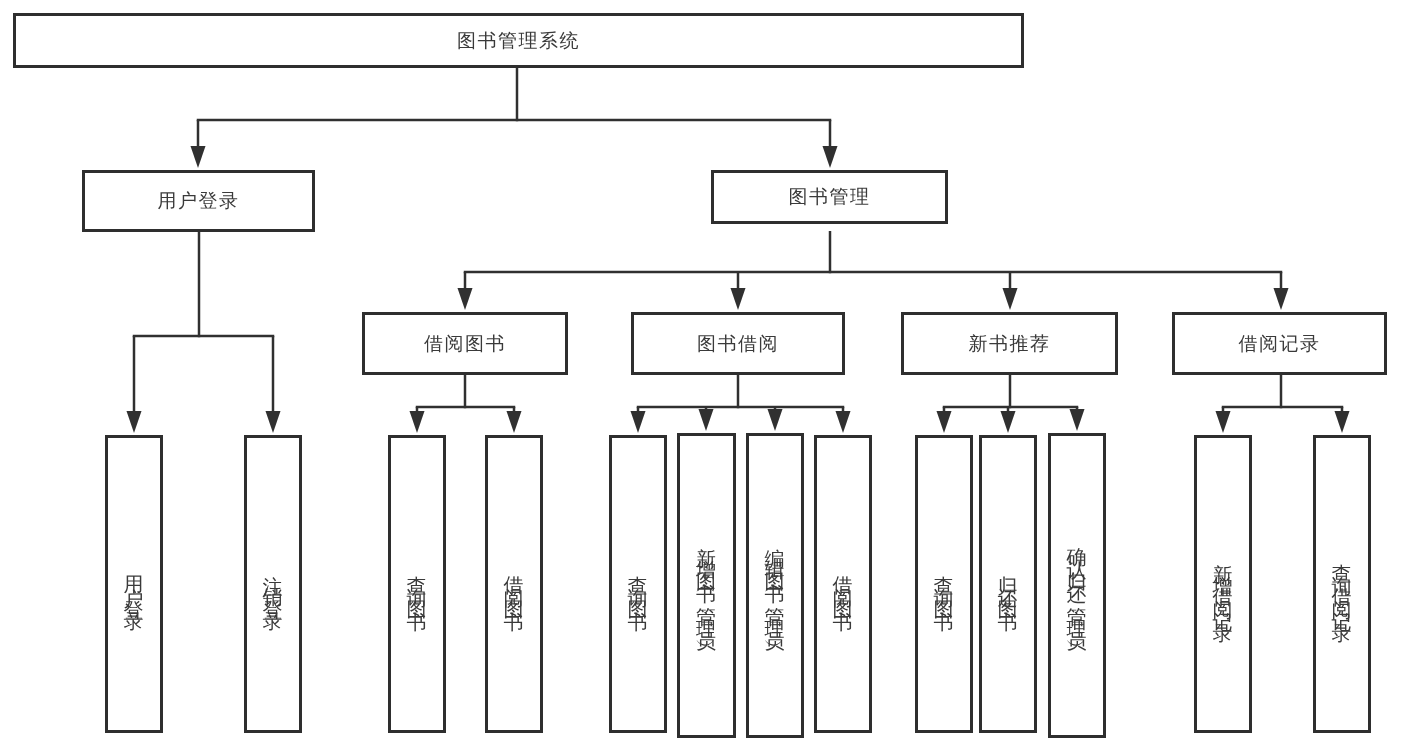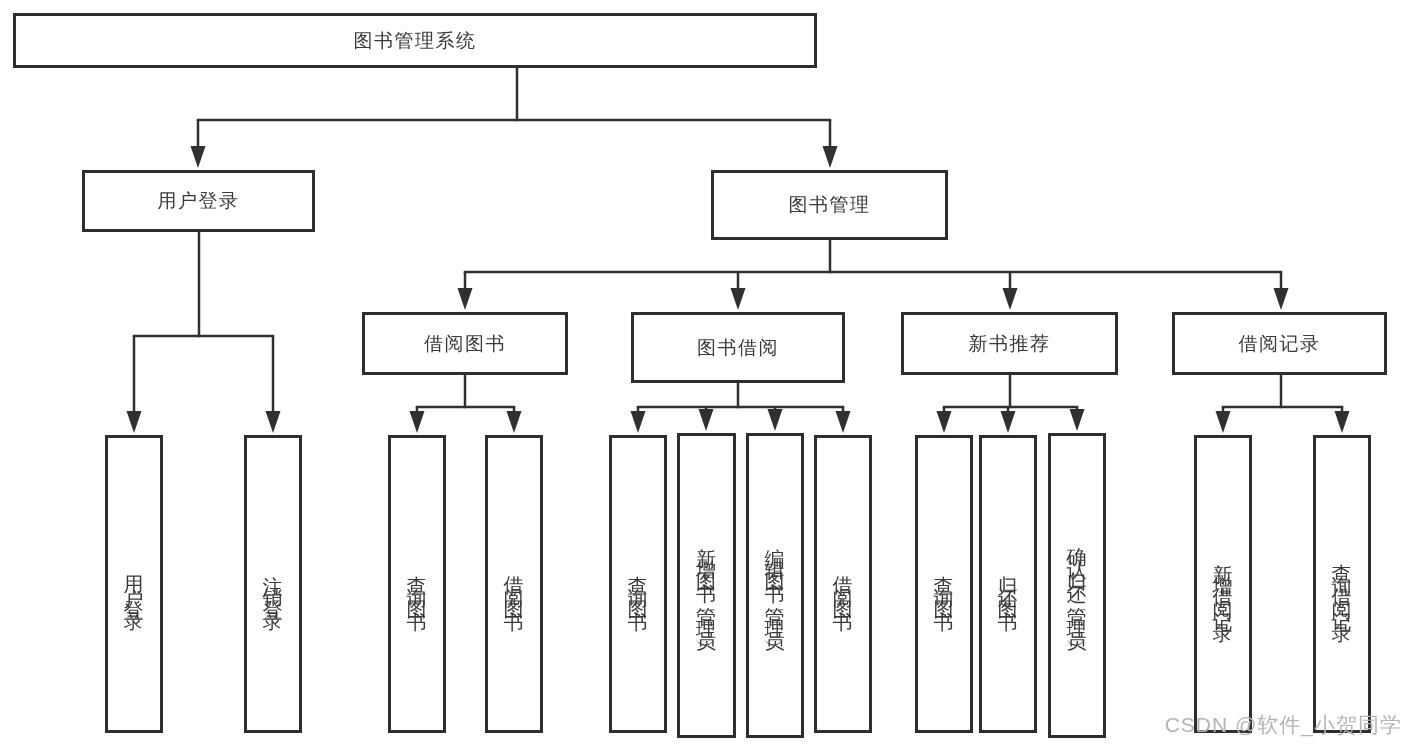--- a/index.html
+++ b/index.html
@@ -110,33 +110,33 @@
       <line x1="1077" y1="407" x2="1077" y2="413" stroke="#303030" stroke-width="2.5"></line>
       <polygon points="1069.5,409 1084.5,409 1077,431" fill="#303030"></polygon>
       <line x1="1281" y1="375" x2="1281" y2="408.25" stroke="#303030" stroke-width="2.5"></line>
       <line x1="1221.75" y1="407" x2="1343.25" y2="407" stroke="#303030" stroke-width="2.5"></line>
       <line x1="1223" y1="407" x2="1223" y2="415" stroke="#303030" stroke-width="2.5"></line>
       <polygon points="1215.5,411 1230.5,411 1223,433" fill="#303030"></polygon>
       <line x1="1342" y1="407" x2="1342" y2="415" stroke="#303030" stroke-width="2.5"></line>
       <polygon points="1334.5,411 1349.5,411 1342,433" fill="#303030"></polygon>
     </svg>
   <div>
-      <div class="node horizontal" style="left: 13px; top: 13px; width: 804px; height: 55px; text-align: right;">
+      <div class="node horizontal" style="left: 13px; top: 13px; width: 1011px; height: 55px; text-align: right;">
         <span class="node-label">图书管理系统</span>
       </div>
       <div class="node horizontal" style="left: 82px; top: 170px; width: 233px; height: 62px;">
         <span class="node-label">用户登录</span>
       </div>
-      <div class="node horizontal" style="left: 711px; top: 170px; width: 237px; height: 70px;">
+      <div class="node horizontal" style="left: 711px; top: 170px; width: 237px; height: 54px;">
         <span class="node-label">图书管理</span>
       </div>
       <div class="node horizontal" style="left: 362px; top: 312px; width: 206px; height: 63px;">
         <span class="node-label">借阅图书</span>
       </div>
-      <div class="node horizontal" style="left: 631px; top: 312px; width: 214px; height: 71px;">
+      <div class="node horizontal" style="left: 631px; top: 312px; width: 214px; height: 63px;">
         <span class="node-label">图书借阅</span>
       </div>
       <div class="node horizontal" style="left: 901px; top: 312px; width: 217px; height: 63px;">
         <span class="node-label">新书推荐</span>
       </div>
       <div class="node horizontal" style="left: 1172px; top: 312px; width: 215px; height: 63px; text-align: center;">
         <span class="node-label">借阅记录</span>
       </div>
       <div class="node vertical" style="left: 105px; top: 435px; width: 58px; height: 298px;">
         <span class="node-label">用户登录</span>
@@ -171,14 +171,13 @@
       <div class="node vertical" style="left: 1048px; top: 433px; width: 58px; height: 305px;">
         <span class="node-label">确认归还（管理员）</span>
       </div>
       <div class="node vertical" style="left: 1194px; top: 435px; width: 58px; height: 298px;">
         <span class="node-label">新增借阅记录</span>
       </div>
       <div class="node vertical" style="left: 1313px; top: 435px; width: 58px; height: 298px;">
         <span class="node-label">查询借阅记录</span>
       </div>
     </div>
-  <div class="watermark">CSDN @软件_小贺同学</div>
 </div>
 
 </body></html>

